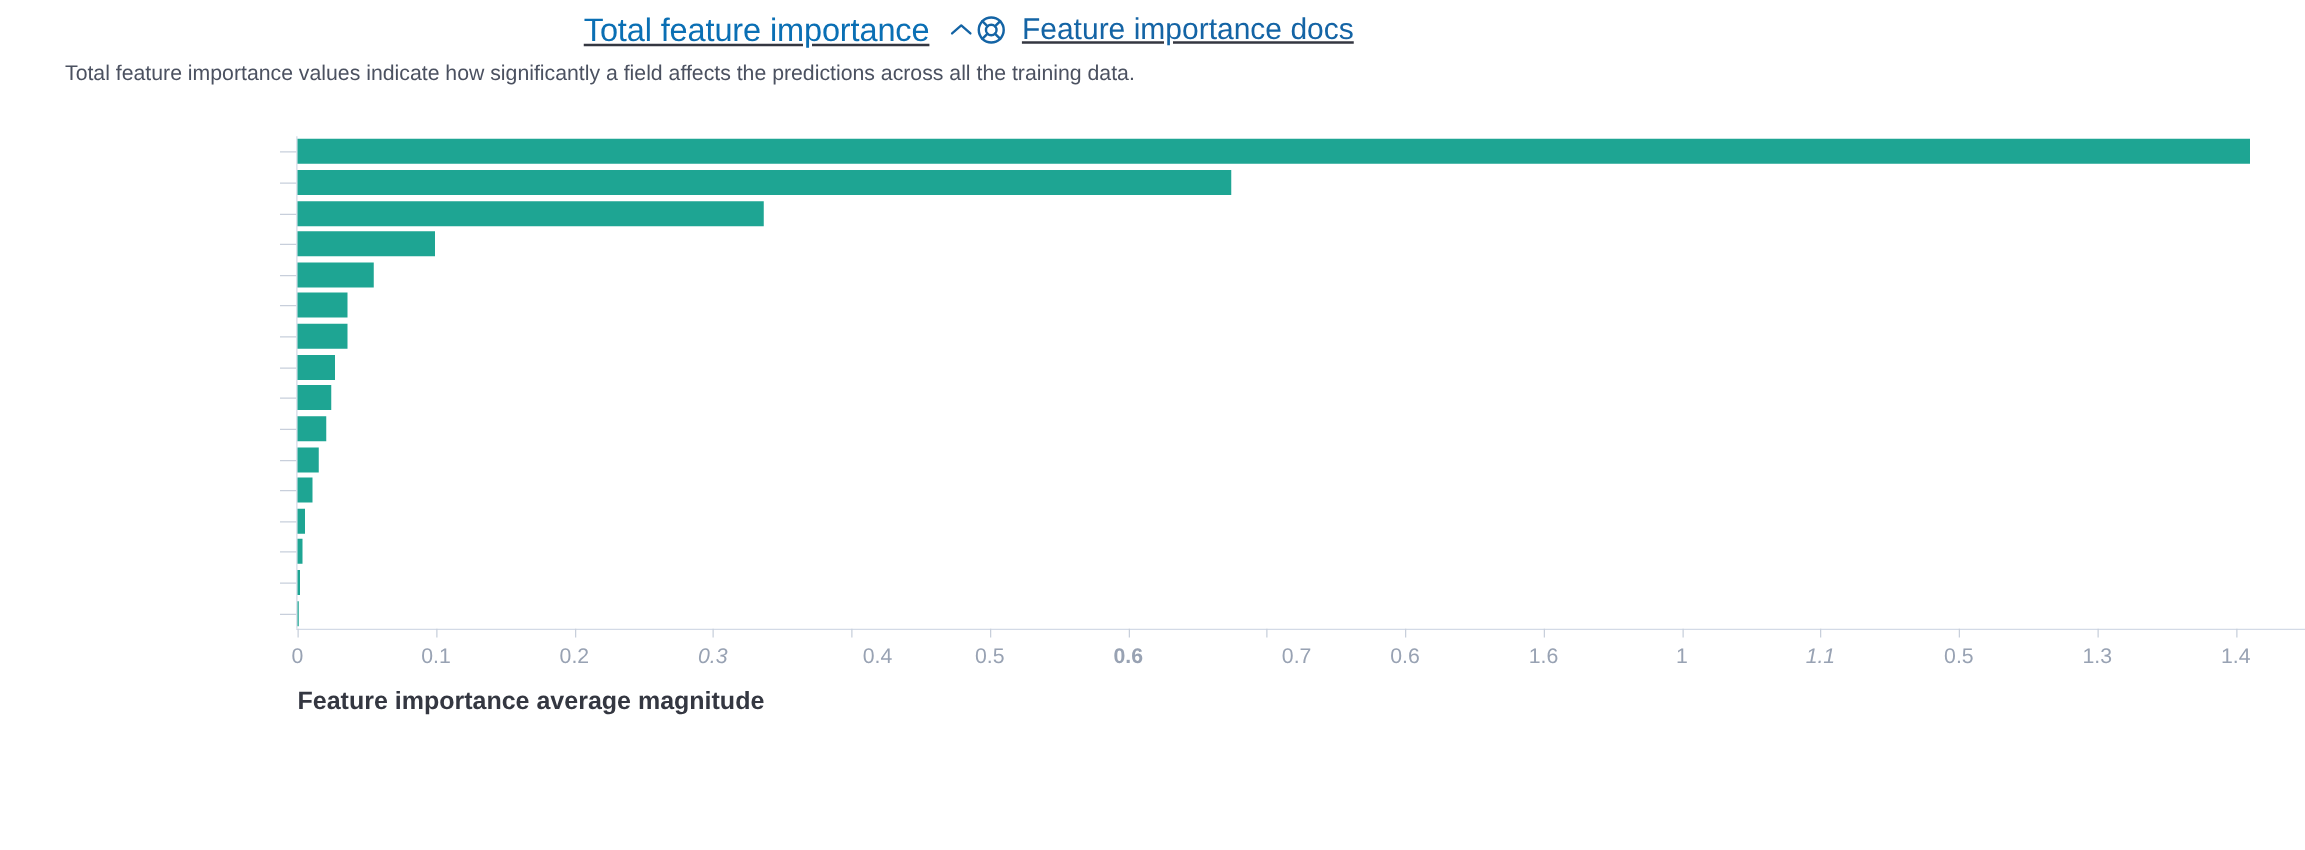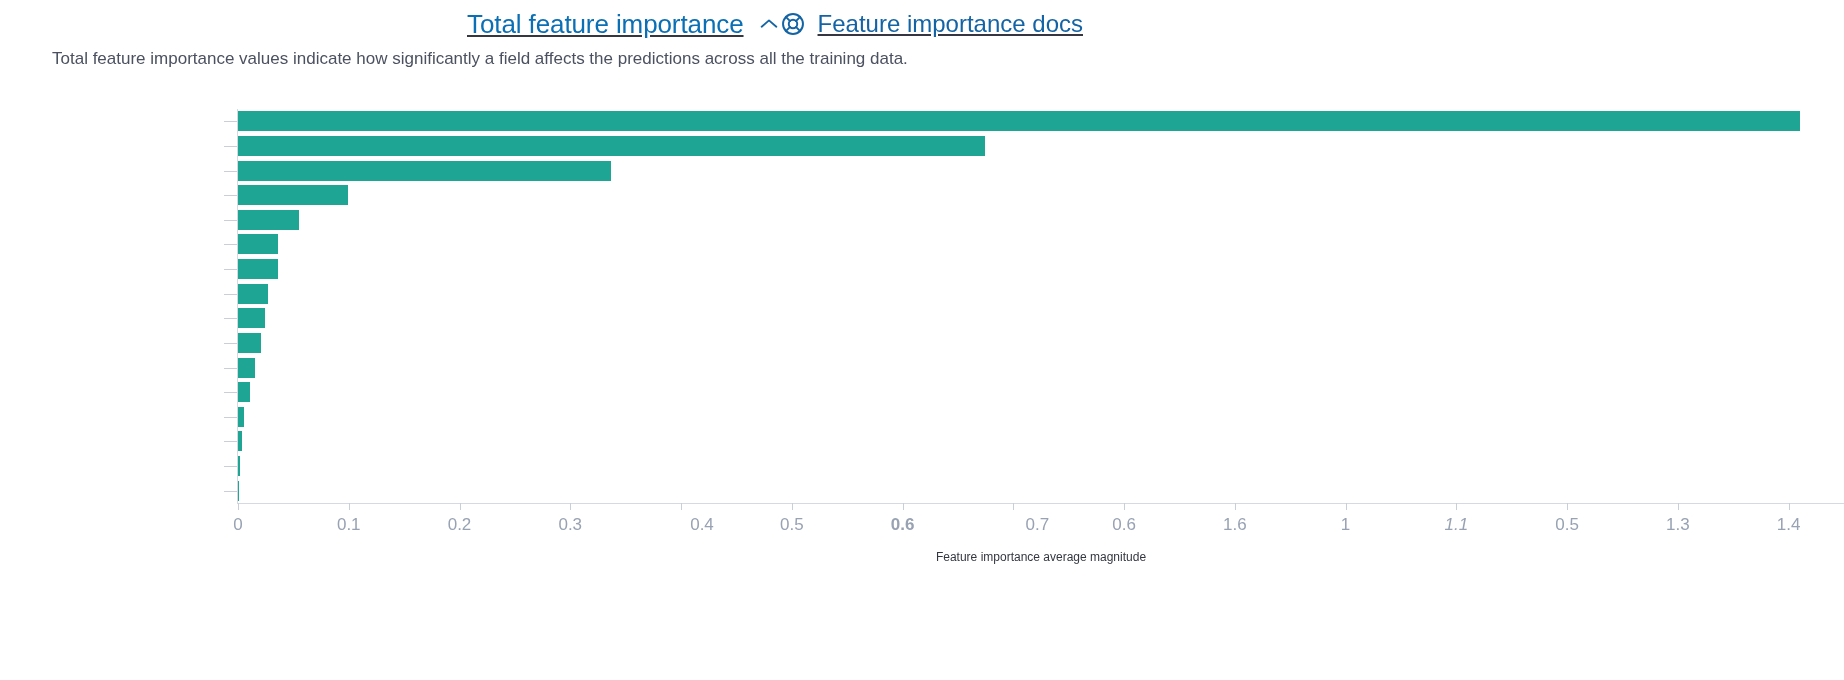--- a/index.html
+++ b/index.html
@@ -137,23 +137,23 @@
     font-size: 17px;
     color: #98a2b3;
     transform: translateX(-50%);
     white-space: nowrap;
   }
   .x-axis-title {
     position: absolute;
     top: 455px;
     left: 238px;
     width: 1606px;
-    text-align: center;
-    font-size: 12px;
-    font-weight: normal;
+    text-align: left;
+    font-size: 20px;
+    font-weight: bold;
     color: #343741;
   }
 </style>
 </head>
 <body>
 
 <div class="panel-header">
   <div class="title-group">
     <span class="panel-title">Total feature importance</span>
     <span>
@@ -250,21 +250,21 @@
       </div>
     </div>
   <div id="xaxis-holder">
       <div class="xtick" style="left: 238px;"></div>
       <div class="xlabel" style="left: 238px;">0</div>
       <div class="xtick" style="left: 348.759px;"></div>
       <div class="xlabel" style="left: 348.759px;">0.1</div>
       <div class="xtick" style="left: 459.517px;"></div>
       <div class="xlabel" style="left: 459.517px;">0.2</div>
       <div class="xtick" style="left: 570.276px;"></div>
-      <div class="xlabel" style="left: 570.276px;">0.3</div>
+      <div class="xlabel" style="left: 570.276px; font-style: italic;">0.3</div>
       <div class="xtick" style="left: 681.034px;"></div>
       <div class="xlabel" style="left: 702px;">0.4</div>
       <div class="xtick" style="left: 791.793px;"></div>
       <div class="xlabel" style="left: 791.793px;">0.5</div>
       <div class="xtick" style="left: 902.552px;"></div>
       <div class="xlabel" style="left: 902.552px; font-weight: bold;">0.6</div>
       <div class="xtick" style="left: 1013.31px;"></div>
       <div class="xlabel" style="left: 1013.31px; margin-left: 24px;">0.7</div>
       <div class="xtick" style="left: 1124.07px;"></div>
       <div class="xlabel" style="left: 1124.07px;">0.6</div>

